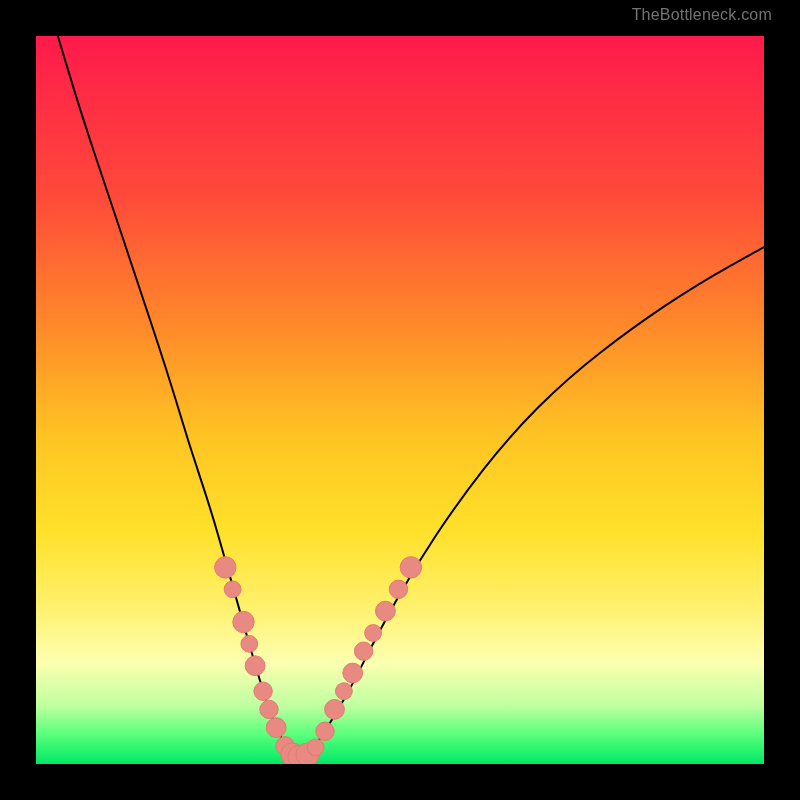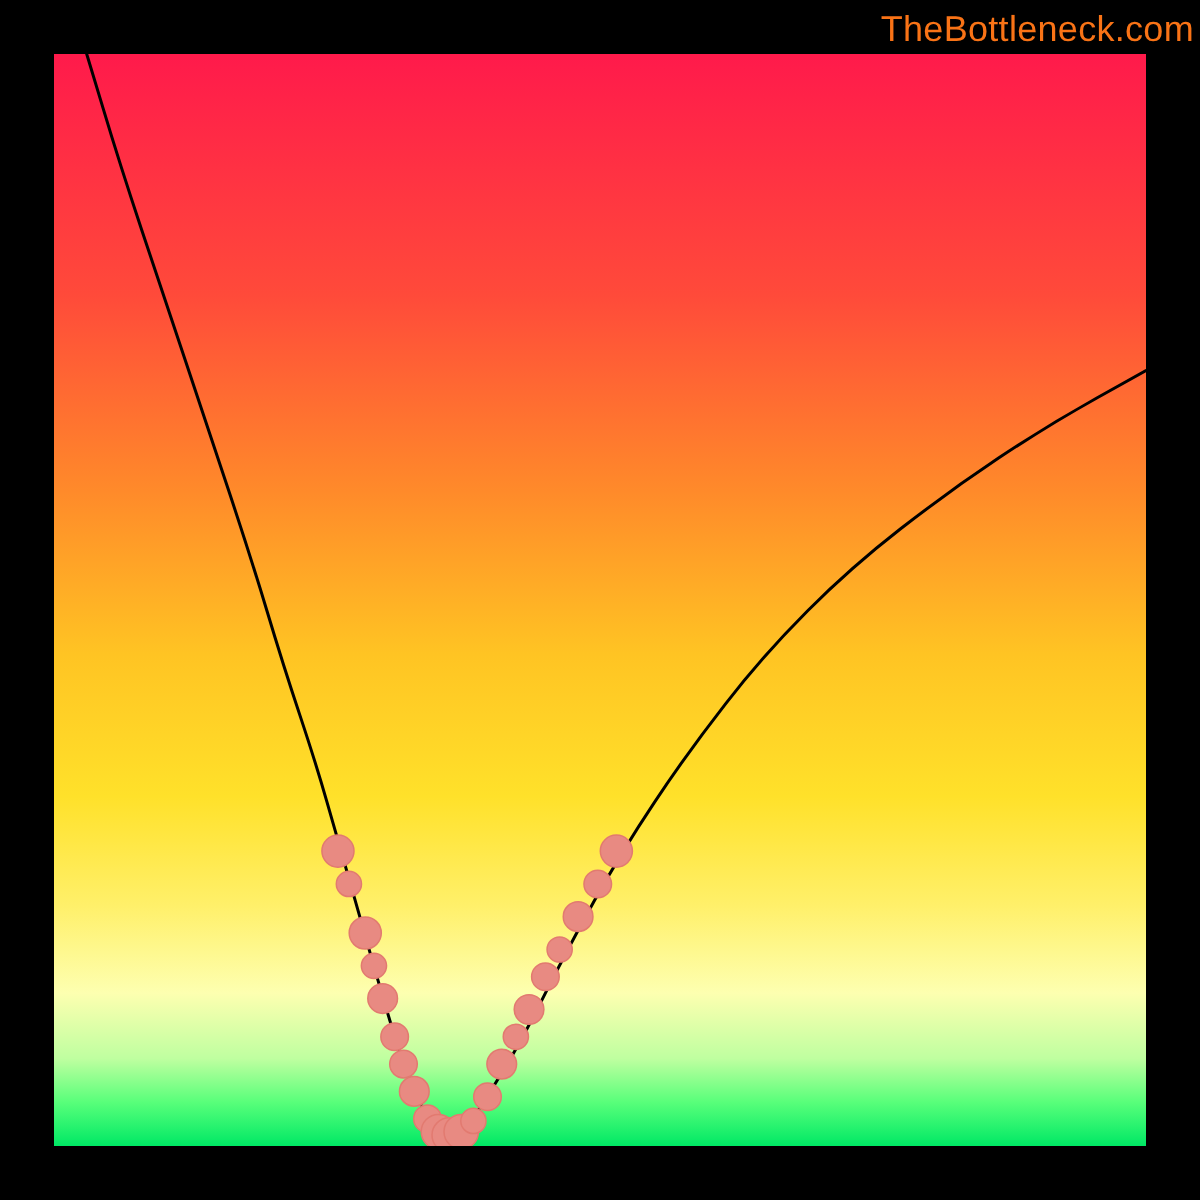--- a/index.html
+++ b/index.html
@@ -35,23 +35,23 @@
       #fff06a 78%,
       #fdffb0 86%,
       #bfffa0 92%,
       #58ff7a 96%,
       #00e865 100%
     );
   }
   .watermark {
     position: absolute;
     top: 6px;
-    right: 4px;
-    color: #f97316;
-    font-size: 24px;
+    right: 28px;
+    color: #737373;
+    font-size: 16px;
     font-weight: 500;
     letter-spacing: 0.2px;
     font-family: Arial, Helvetica, sans-serif;
   }
   svg.curve {
     position: absolute;
     left: 0;
     top: 0;
     width: 728px;
     height: 728px;

